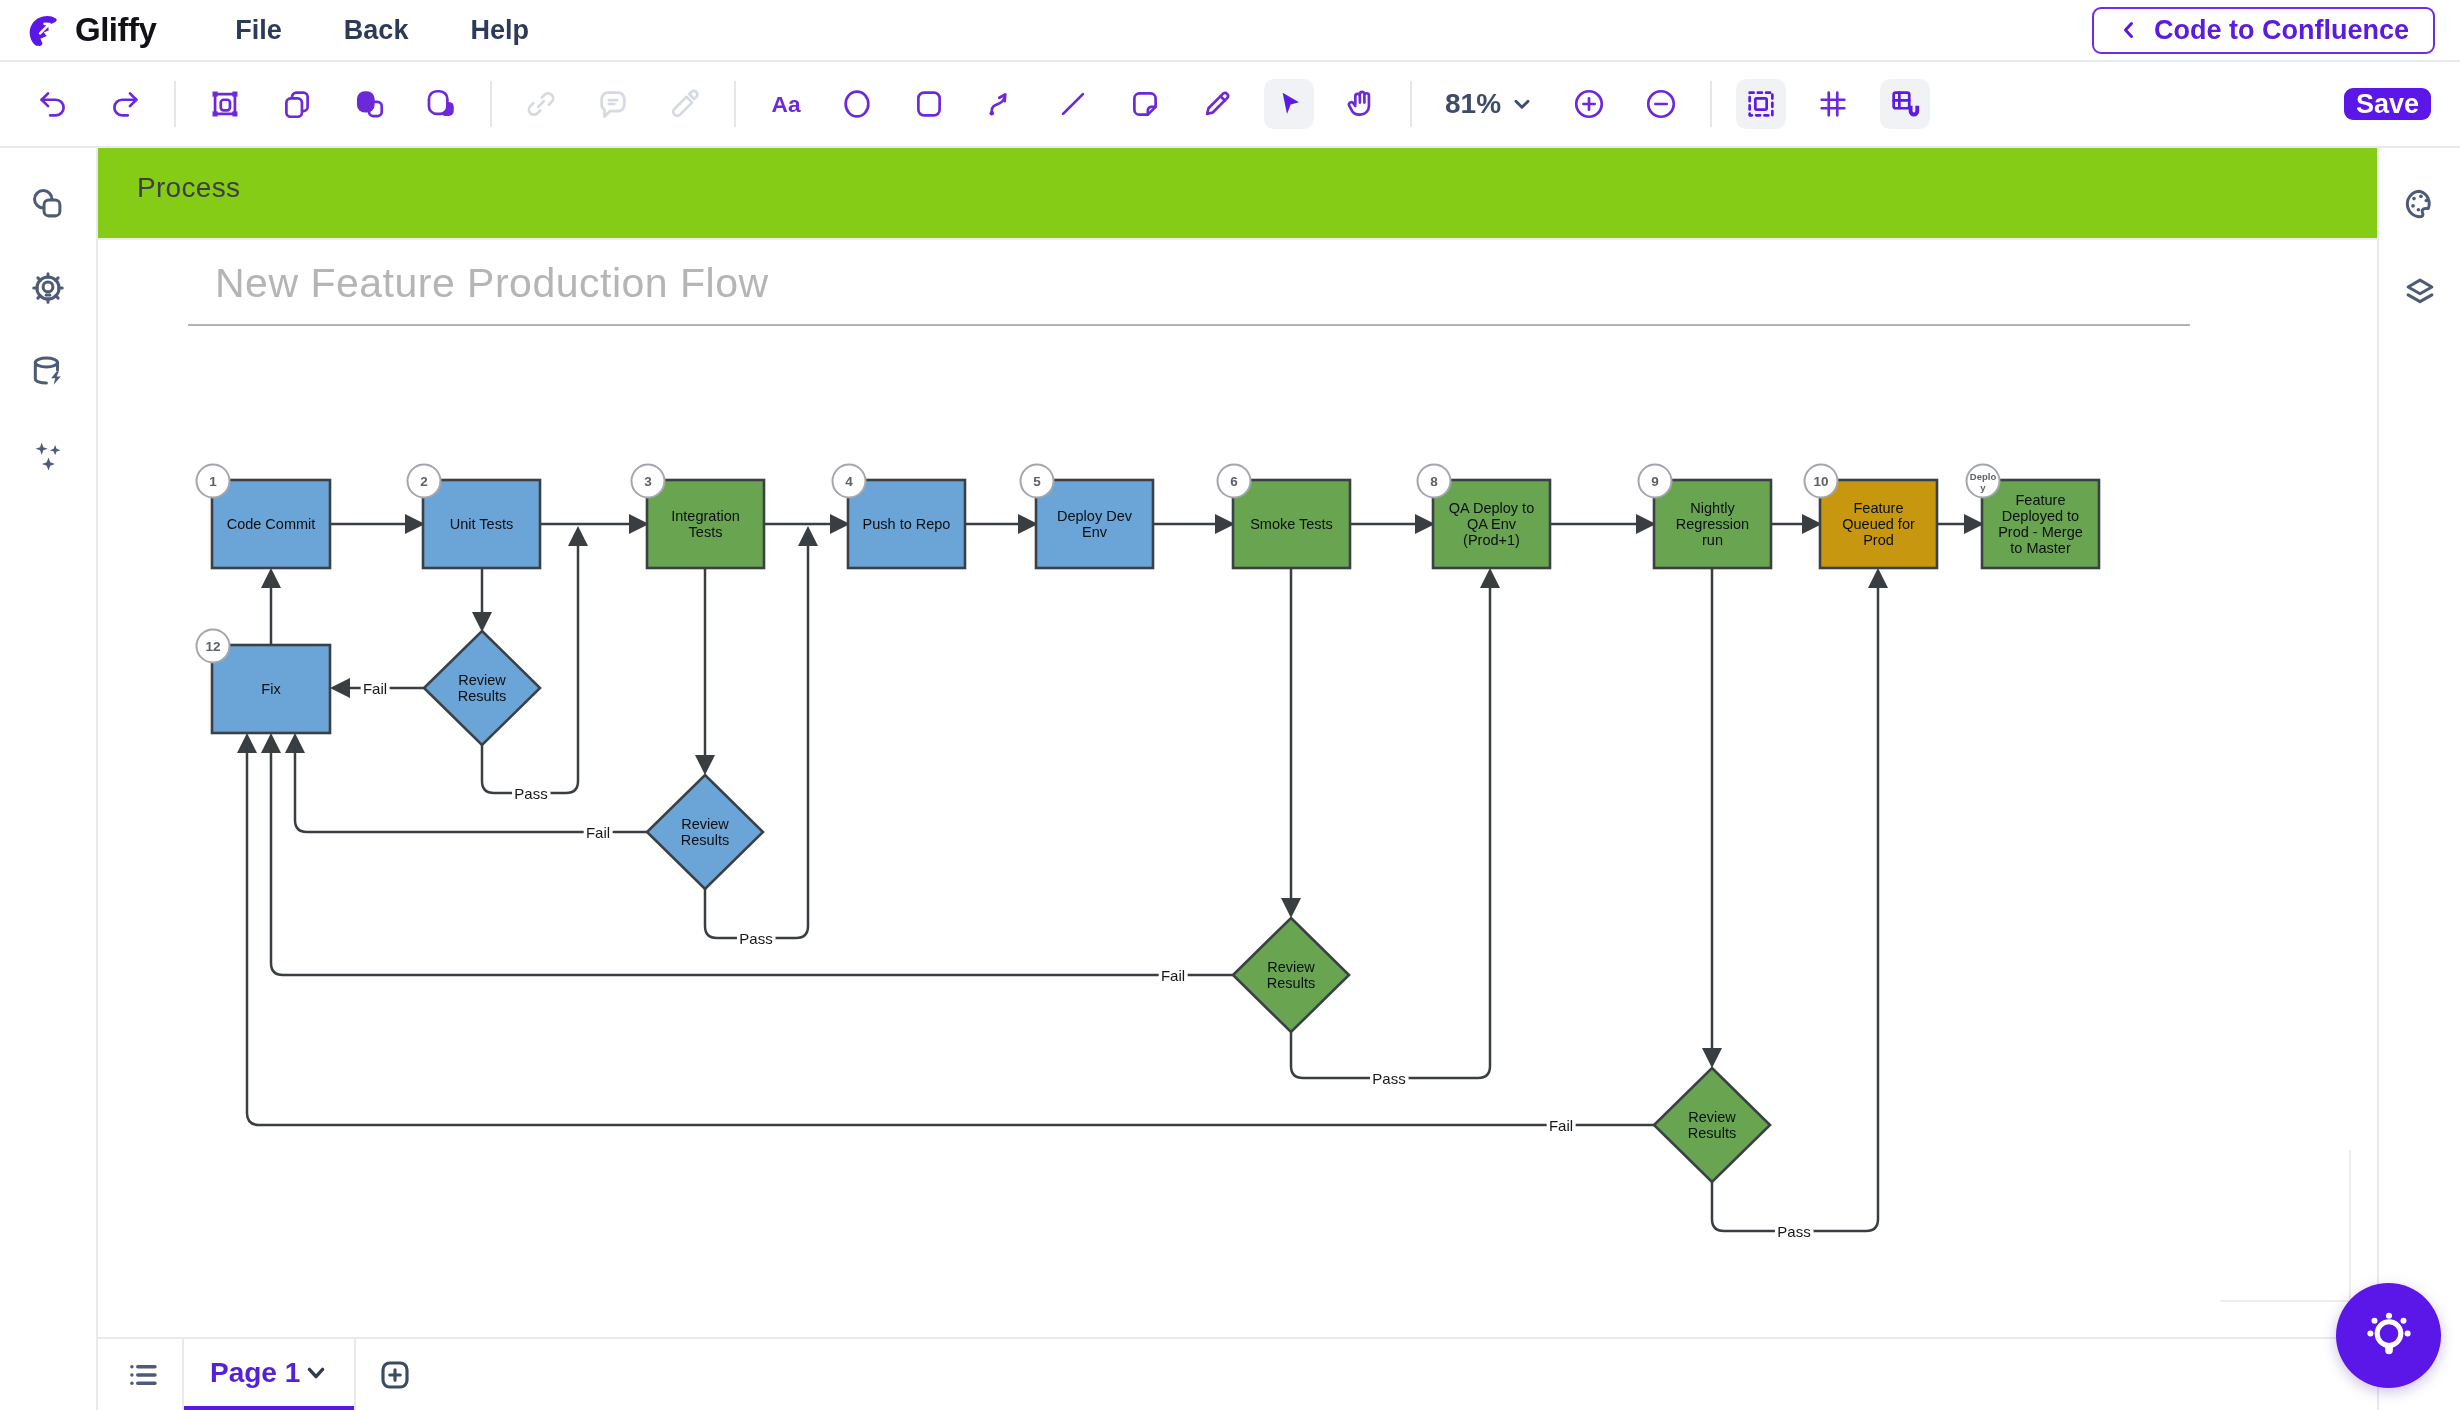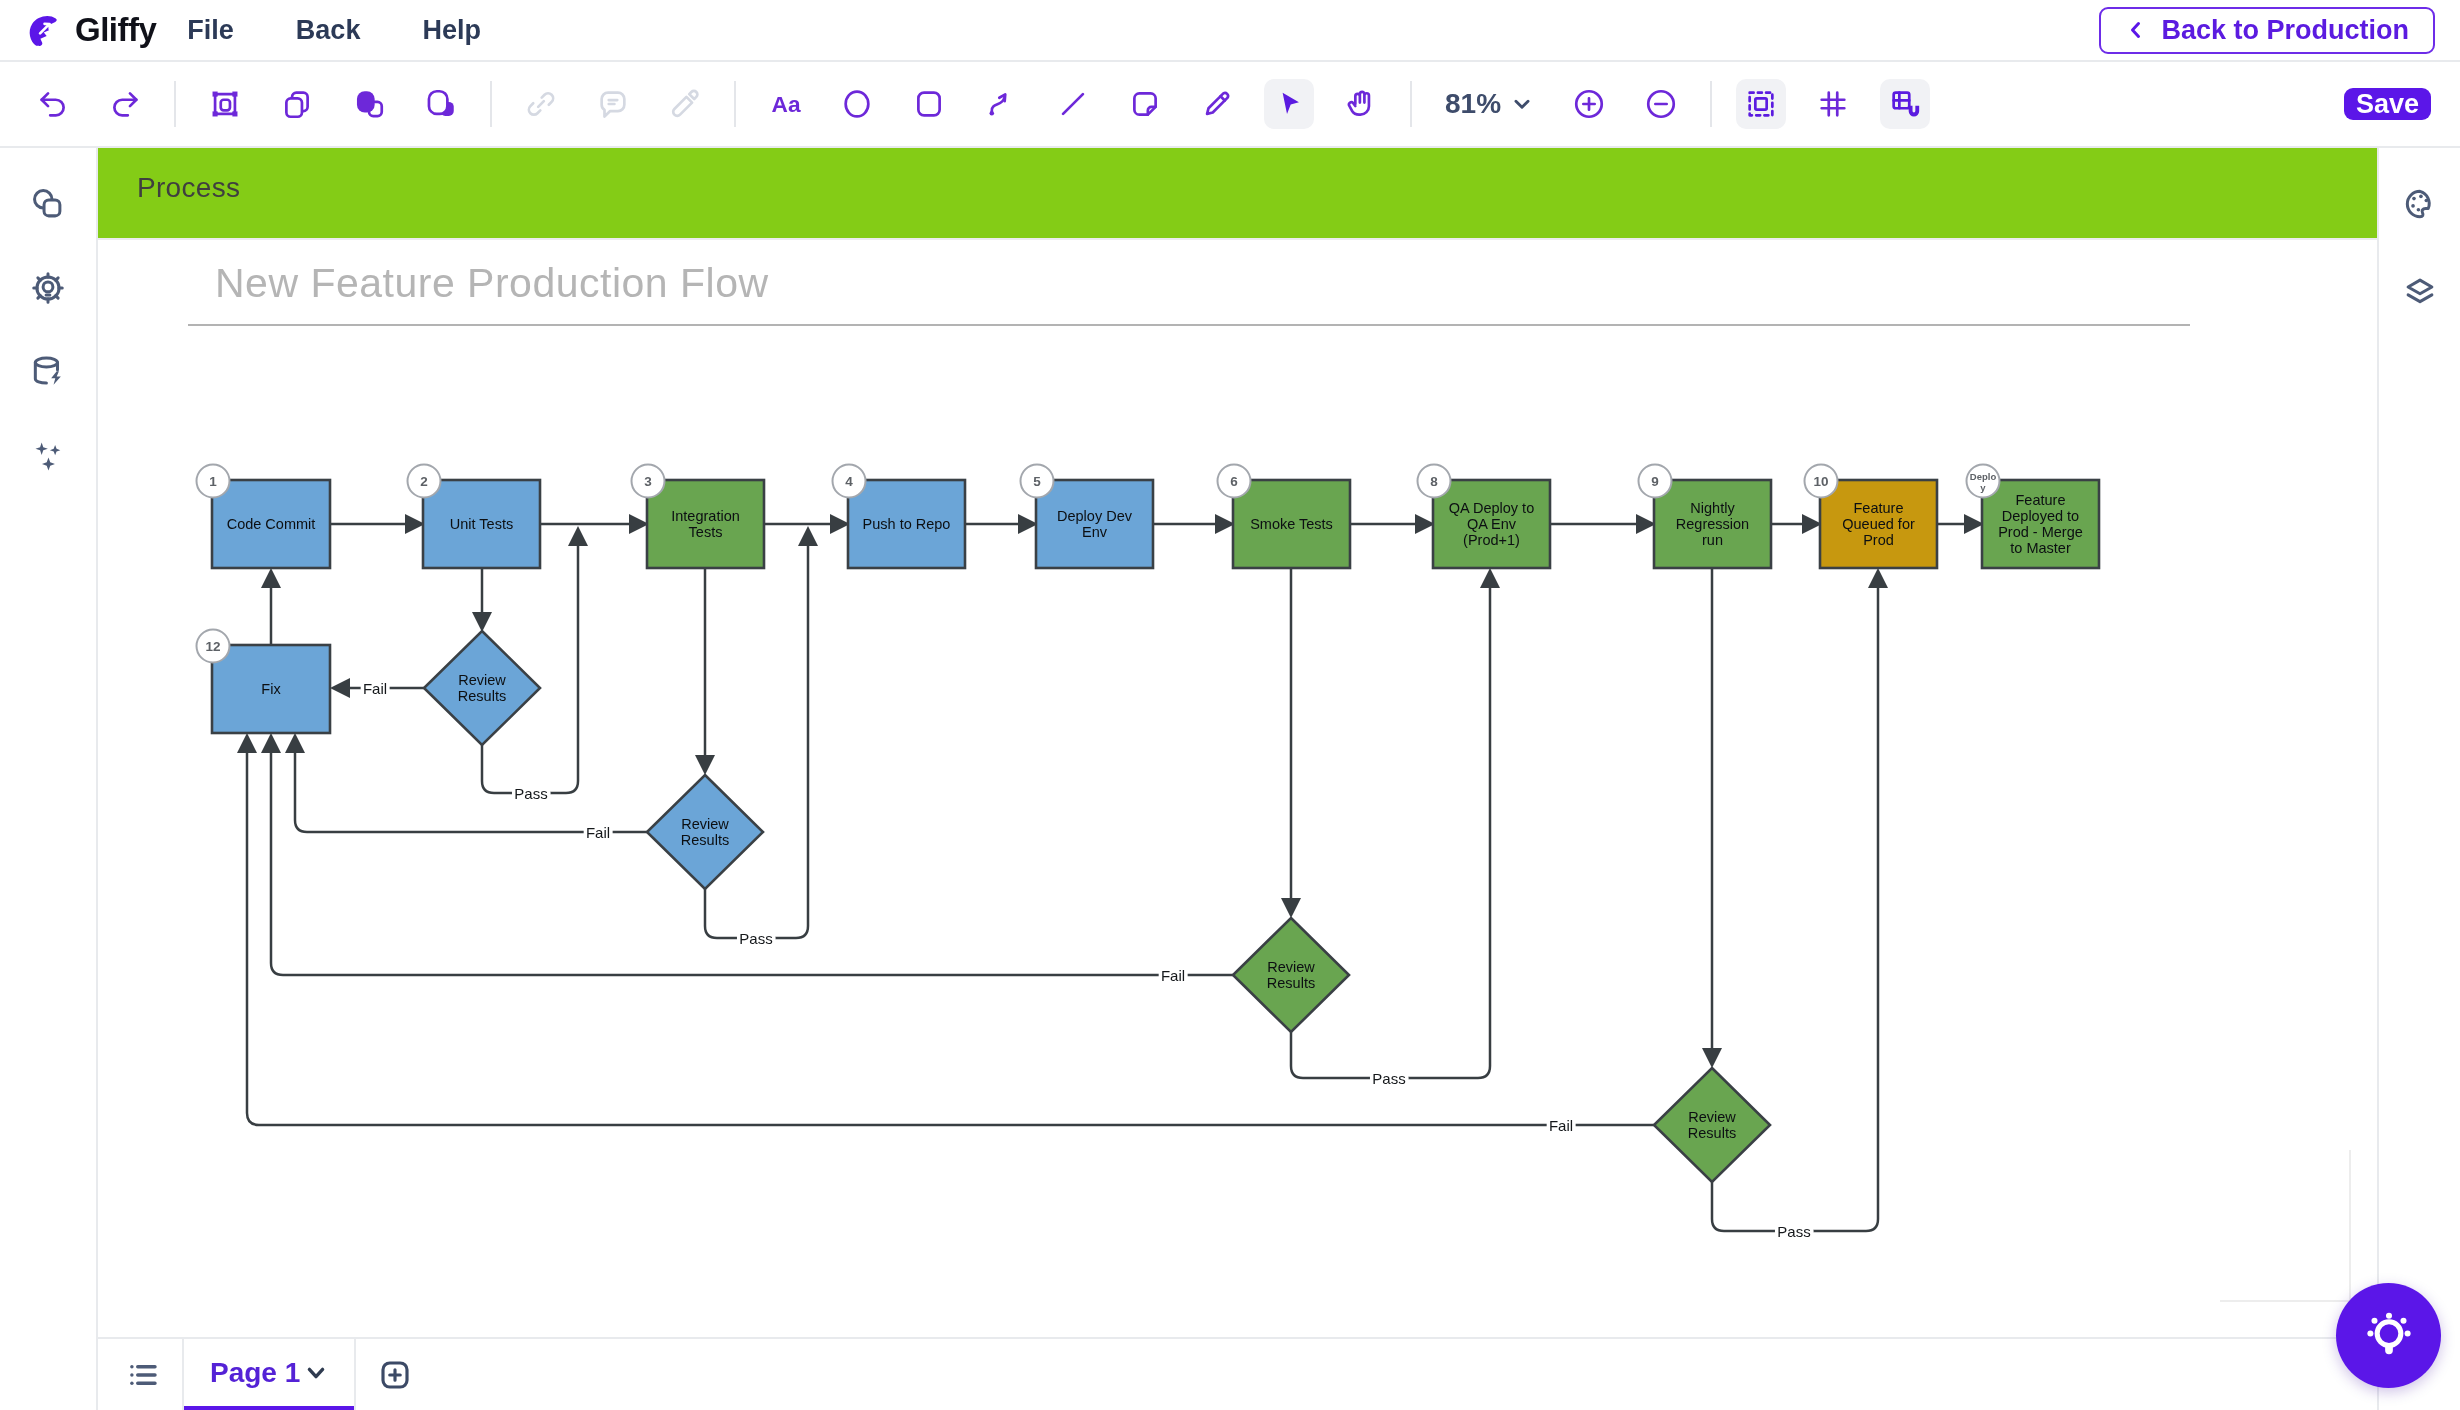--- a/index.html
+++ b/index.html
@@ -1,20 +1,20 @@
 <!DOCTYPE html>
 <html><head>
 <meta charset="utf-8">
 <style>
   html,body{margin:0;padding:0;width:2460px;height:1410px;background:#fff;overflow:hidden;
     font-family:"Liberation Sans",sans-serif;color:#2c3a57;}
   *{box-sizing:border-box;}
   
   .topnav{position:absolute;left:0;top:0;width:2460px;height:62px;background:#fff;
-    border-bottom:2px solid #e8eaed;display:flex;align-items:center;padding:0 25px;z-index:30;}
+    border-bottom:2px solid #e8eaed;display:flex;align-items:center;padding:0 25px;z-index:30;gap:48px;}
   .brand{display:flex;align-items:center;gap:12px;}
   .brand-name{font-size:33px;font-weight:800;color:#101119;letter-spacing:-0.5px;}
   .menu{display:flex;gap:62px;margin-left:31px;}
   .menu-item{font-size:27px;font-weight:700;color:#2c3a57;cursor:pointer;}
   .back-btn{margin-left:auto;display:flex;align-items:center;gap:14px;height:47px;padding:0 24px;
     border:2.5px solid #6d2ce8;border-radius:9px;color:#5b1be0;font-size:27px;font-weight:700;background:#fff;cursor:pointer;}
   
   .toolbar{position:absolute;left:0;top:62px;width:2460px;height:86px;background:#fff;
     border-bottom:2px solid #e8eaed;display:flex;align-items:center;padding:0 17px;z-index:29;}
   .tb{width:50px;height:50px;margin:0 11px;border:none;background:transparent;border-radius:10px;
@@ -71,21 +71,21 @@
   </div>
   <nav class="menu">
     <span class="menu-item">File</span>
     <span class="menu-item">Back</span>
     <span class="menu-item">Help</span>
   </nav>
   <button class="back-btn">
     <svg width="22" height="22" viewBox="0 0 22 22">
       <path d="M13.5 4.5 L7.5 11 L13.5 17.5" fill="none" stroke="#5b16e8" stroke-width="3" stroke-linecap="round" stroke-linejoin="round"></path>
     </svg>
-    <span>Back to Production</span>
+    <span>Code to Confluence</span>
   </button>
 </header>
 
 <div class="toolbar">
   <button class="tb">
       <svg width="34" height="34" viewBox="0 0 24 24">
         <path d="M8.5 4.5 L4 9 L8.5 13.5"></path>
         <path d="M4 9 H14 a5.5 5.5 0 0 1 0 11 H10"></path>
       </svg>
     </button>

